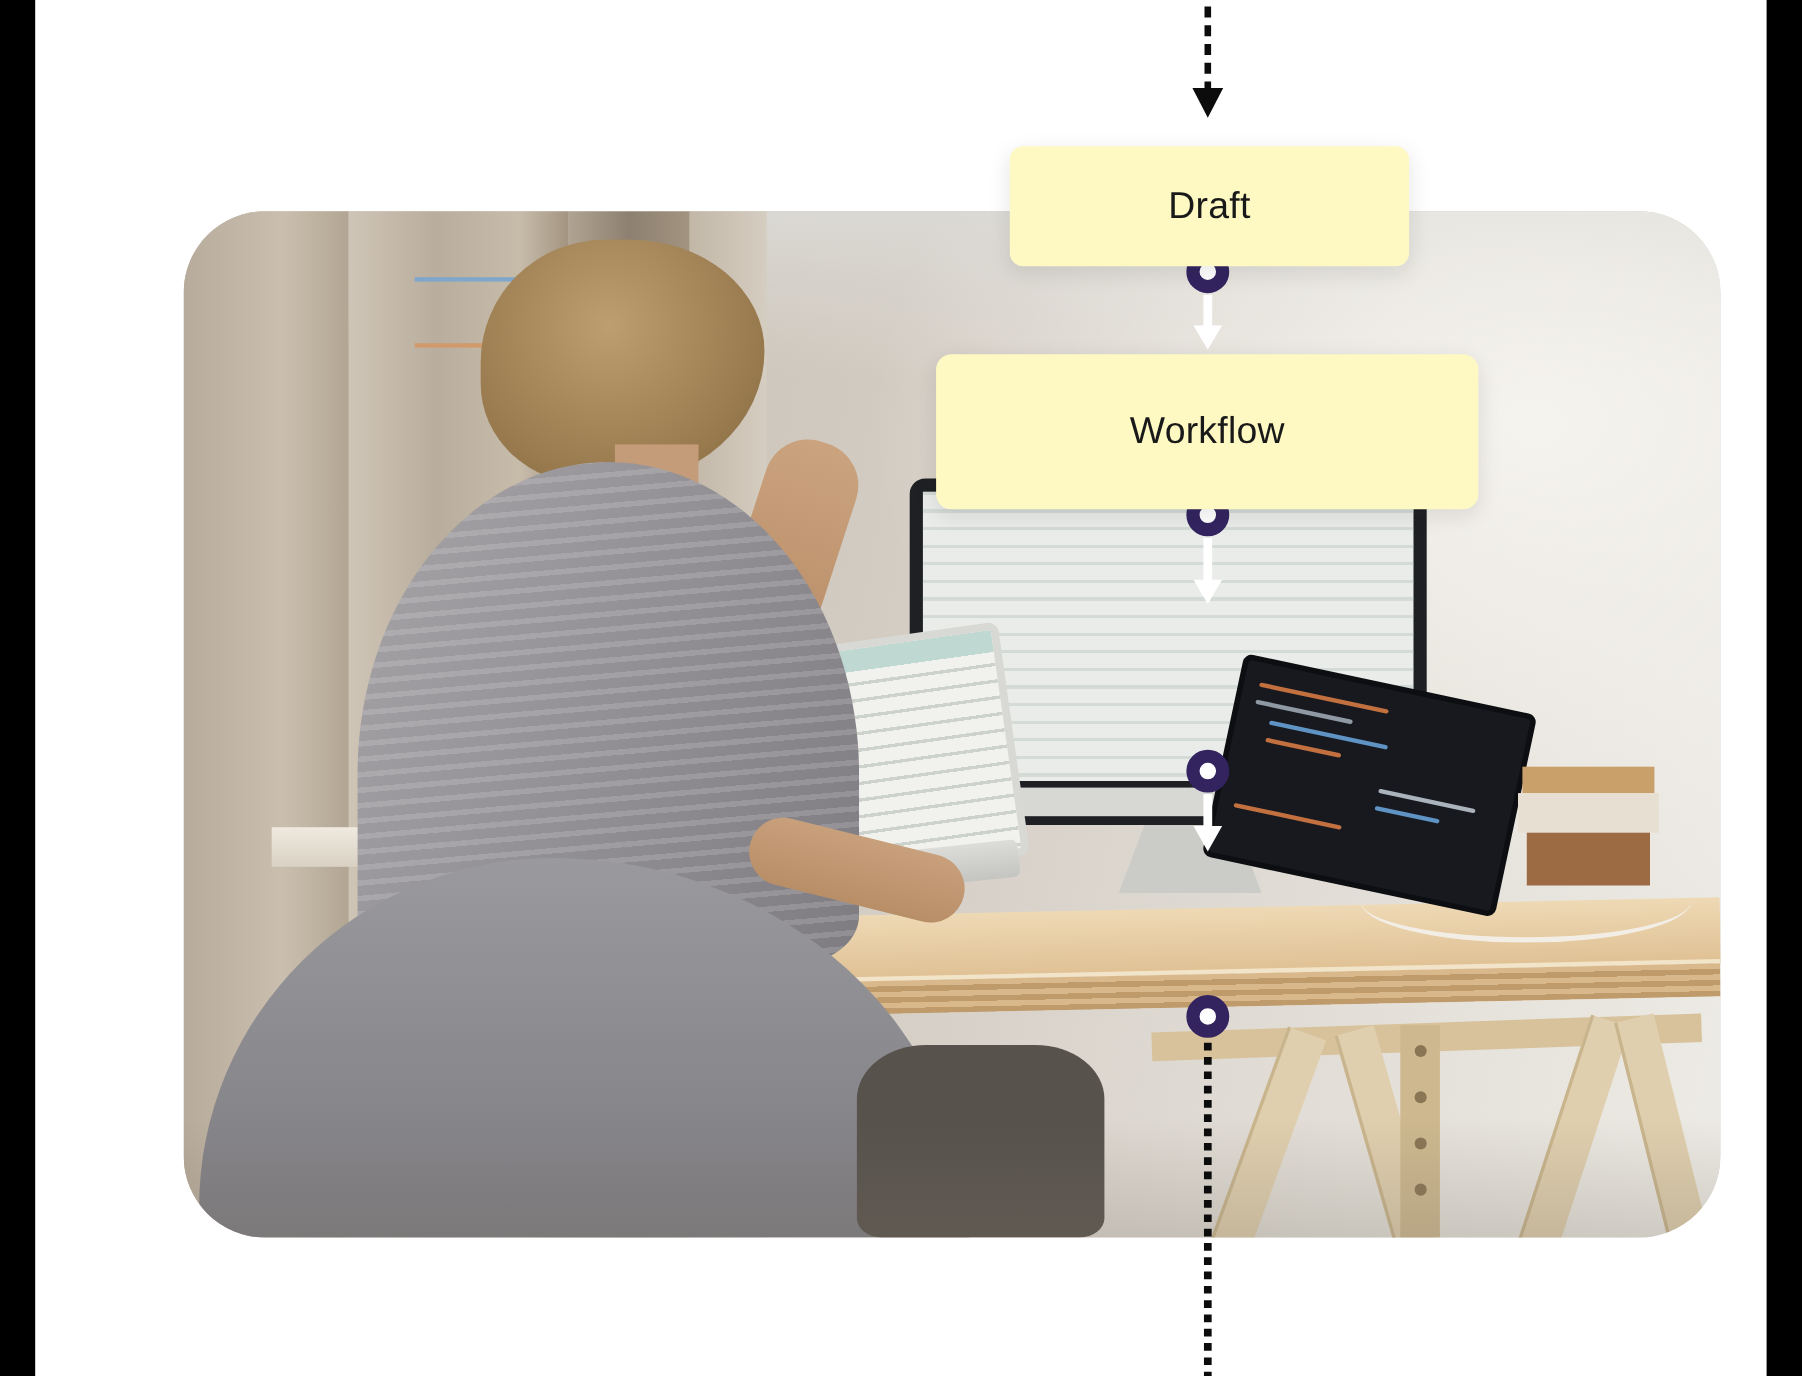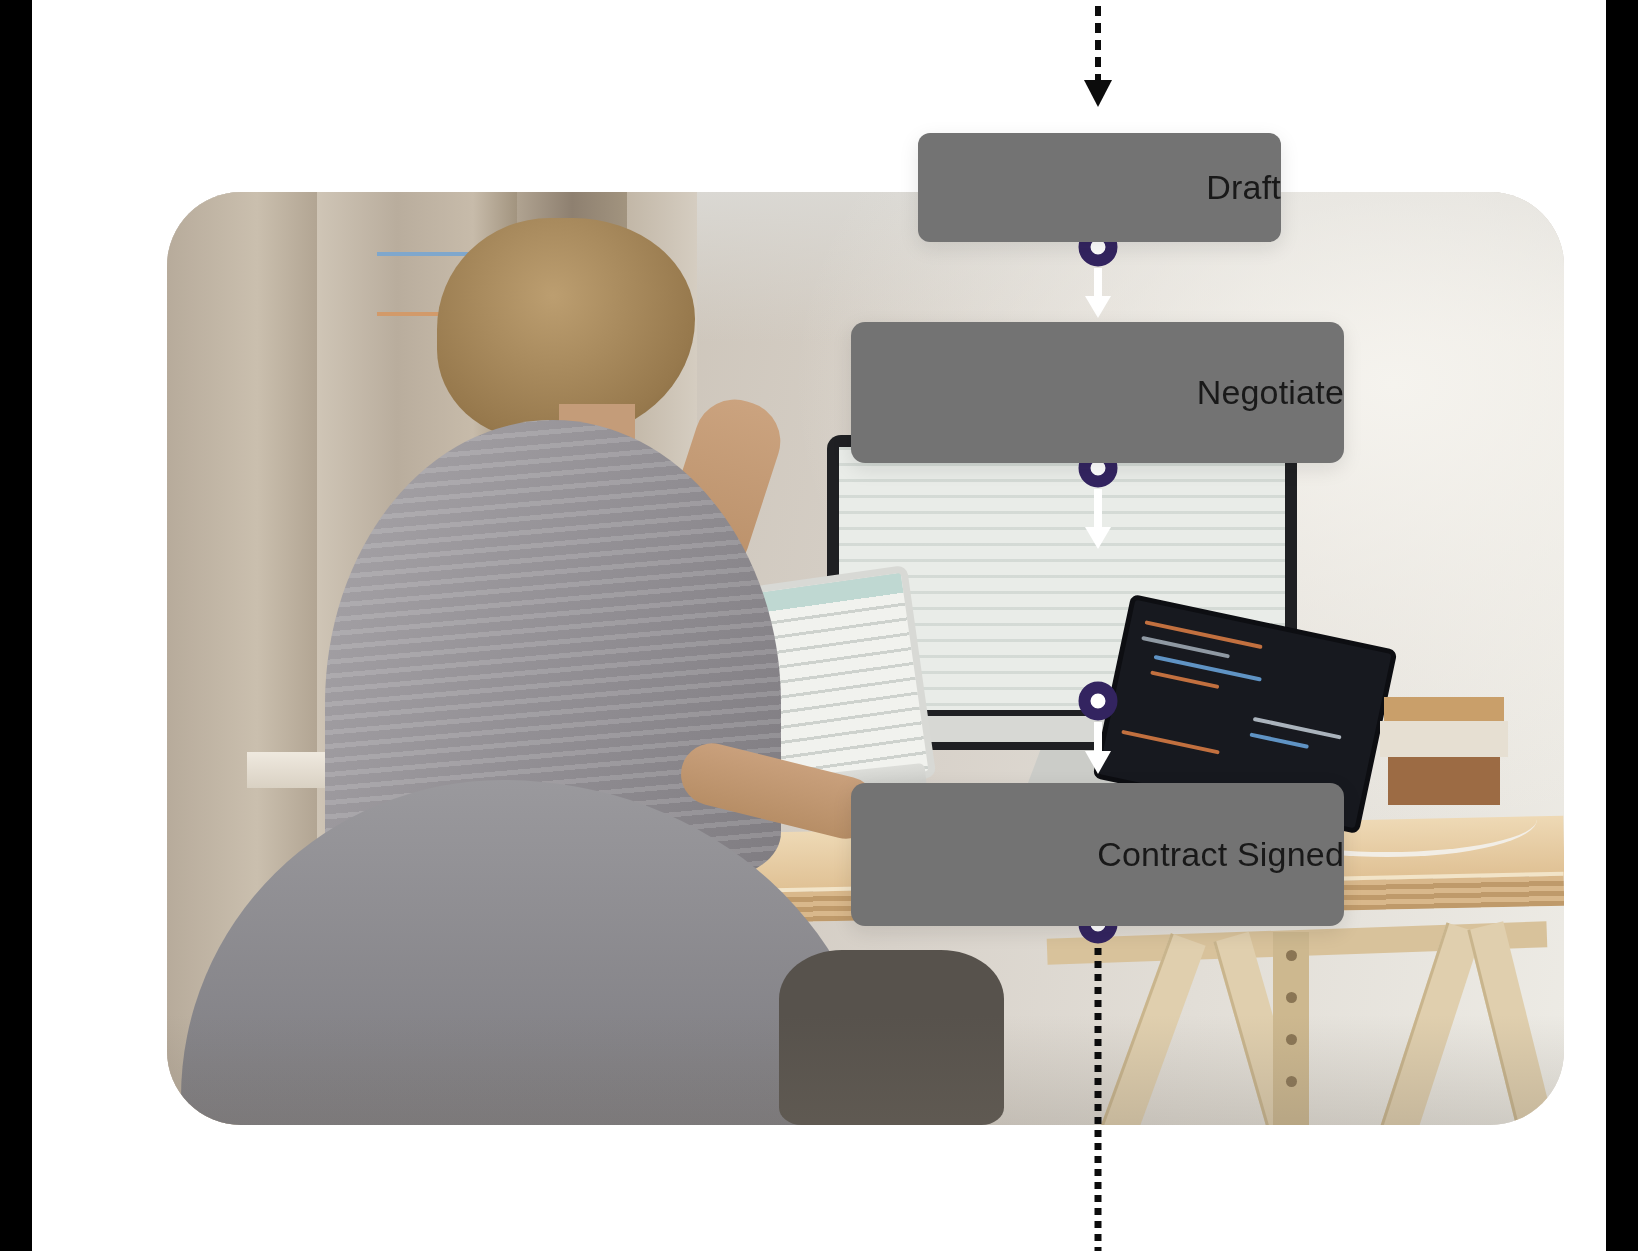--- a/index.html
+++ b/index.html
@@ -71,22 +71,22 @@
          border-radius:32px;background:linear-gradient(#c9a07c,#b78e66);}
   .office-chair{left:14px;top:588px;width:700px;height:345px;
          border-radius:46% 54% 0 0/92% 100% 0 0;
          background:linear-gradient(#9a999d,#7d7c81);}
   .pants{left:612px;top:758px;width:225px;height:175px;border-radius:28% 28% 10% 10%;background:#57524c;}
   .floor-shade{left:0;bottom:0;width:100%;height:110px;
          background:linear-gradient(rgba(0,0,0,0),rgba(120,112,100,.25));}
 
   
   .overlay{position:absolute;left:0;top:0;width:1638px;height:1251px;pointer-events:none;}
-  .flow-card{position:absolute;background:#737373;border-radius:14px;
-         box-shadow:0 6px 20px rgba(20,20,20,.10);display:flex;align-items:center;justify-content:flex-end;}
+  .flow-card{position:absolute;background:#fef9c3;border-radius:14px;
+         box-shadow:0 6px 20px rgba(20,20,20,.10);display:flex;align-items:center;justify-content:center;}
   .card-draft{left:918px;top:133px;width:363px;height:109px;border-radius:12px;}
   .card-negotiate{left:851px;top:322px;width:493px;height:141px;}
   .card-approval{left:851px;top:559px;width:493px;height:143px;}
   .card-contract{left:851px;top:783px;width:493px;height:143px;}
   .card-label{font-size:34px;font-weight:500;color:#191919;letter-spacing:.2px;}
 </style>
 </head>
 <body>
 
 <div class="stage">
@@ -183,19 +183,16 @@
     <circle cx="1098" cy="247" r="13.5" fill="#ffffff" stroke="#332460" stroke-width="12"></circle>
     <circle cx="1098" cy="468" r="13.5" fill="#ffffff" stroke="#332460" stroke-width="12"></circle>
     <circle cx="1098" cy="701" r="13.5" fill="#ffffff" stroke="#332460" stroke-width="12"></circle>
     <circle cx="1098" cy="924" r="13.5" fill="#ffffff" stroke="#332460" stroke-width="12"></circle>
   </svg>
 
   <div class="flow-card card-draft">
     <span class="card-label">Draft</span>
   </div>
   <div class="flow-card card-negotiate">
-    <span class="card-label">Negotiate</span>
-  </div>
-  <div class="flow-card card-contract">
-    <span class="card-label">Contract Signed</span>
+    <span class="card-label">Workflow</span>
   </div>
 
 </div>
 
 </body></html>

